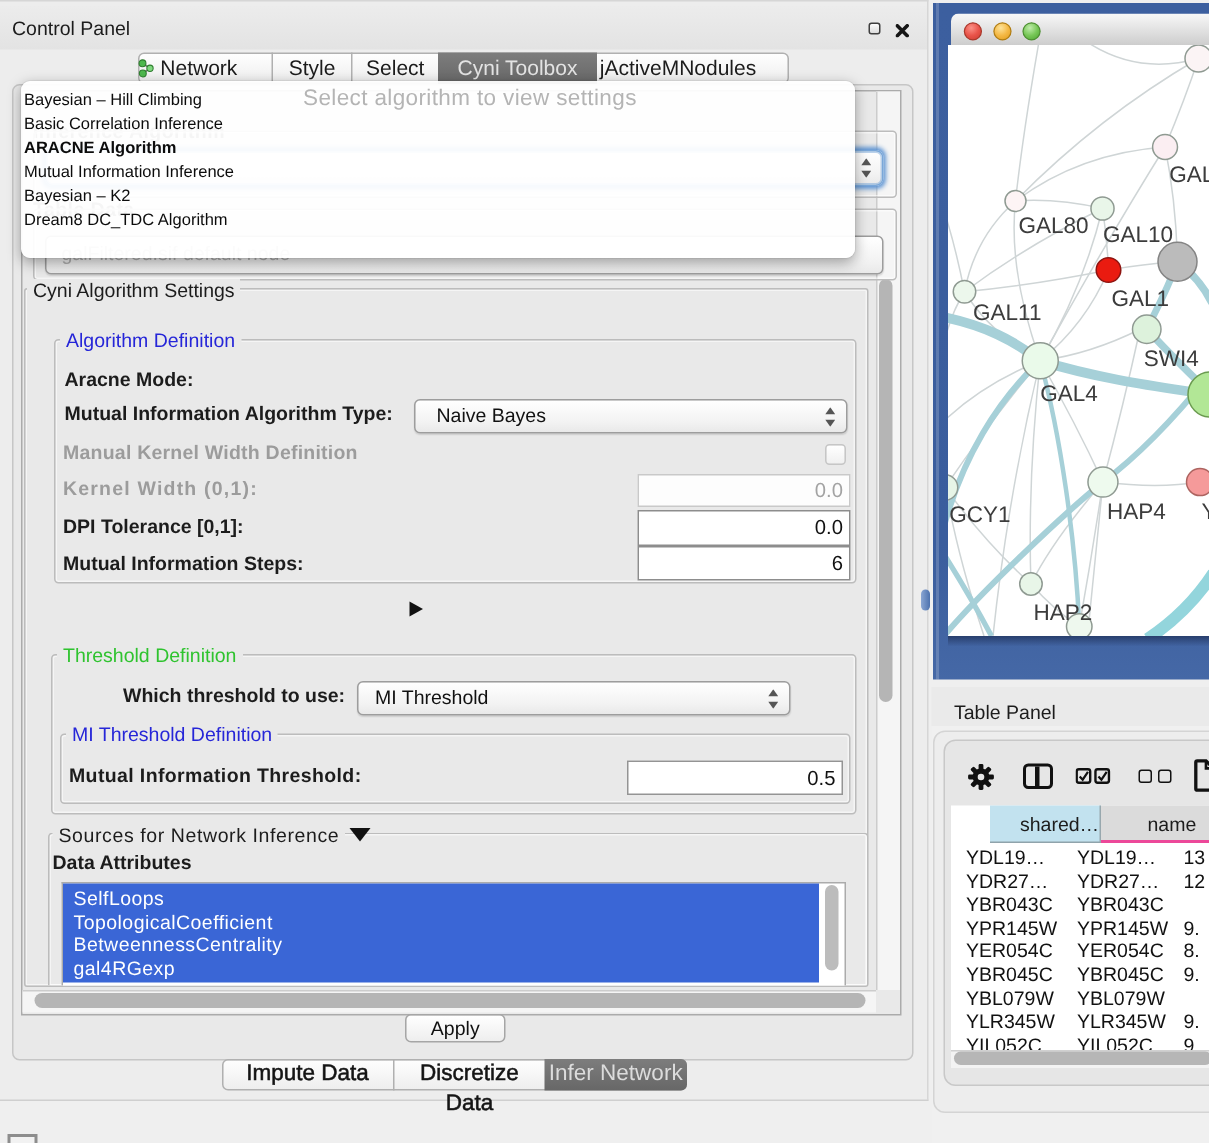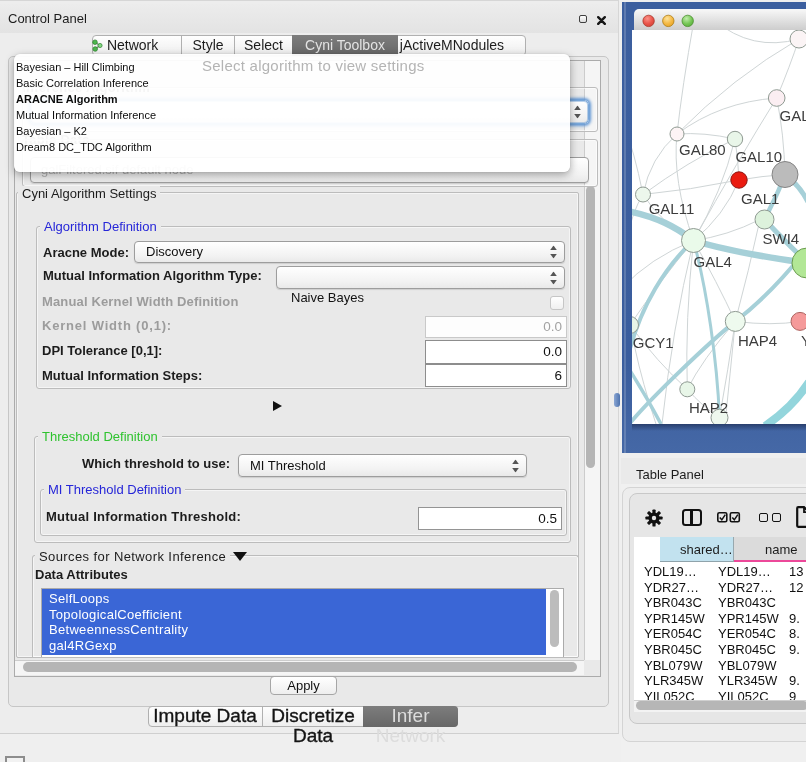--- a/index.html
+++ b/index.html
@@ -68,30 +68,23 @@
   <span class="ct" style="color:#b2b2b2;left:10px;">galFiltered.sif default node</span>
 </div>
 
 <div class="group" style="left:16px;top:192px;width:561px;height:464px;border-radius:2px;"></div>
 <div class="gtitle" style="left:18px;top:186px;color:#1c1c1c;">Cyni Algorithm Settings</div>
 
 <div class="group" style="left:36px;top:226px;width:533px;height:161px;"></div>
 <div class="gtitle" style="left:40px;top:219px;color:#2626d8;">Algorithm Definition</div>
 
 <div class="lbl b" style="left:43px;top:245px;">Aracne Mode:</div>
-<div class="combo" style="left:134px;top:241px;width:429px;height:20px;">
-  <span class="ct" style="left:11px;">Discovery</span>
-  <svg class="arr" viewBox="0 0 7 13">
-        <path d="M3.5 0 L6.8 4.6 L0.2 4.6 Z" fill="#555"></path>
-        <path d="M3.5 13 L6.8 8.4 L0.2 8.4 Z" fill="#555"></path>
-      </svg>
-</div>
 <div class="lbl b" style="left:43px;top:268px;">Mutual Information Algorithm Type:</div>
 <div class="combo" style="left:276px;top:266px;width:287px;height:21px;">
-  <span class="ct" style="left:14px;margin-top:20px;">Naive Bayes</span>
+  <span class="ct" style="left:14px;">Naive Bayes</span>
   <svg class="arr" viewBox="0 0 7 13">
         <path d="M3.5 0 L6.8 4.6 L0.2 4.6 Z" fill="#555"></path>
         <path d="M3.5 13 L6.8 8.4 L0.2 8.4 Z" fill="#555"></path>
       </svg>
 </div>
 <div class="glbl" style="left:42px;top:294px;letter-spacing:0.15px;">Manual Kernel Width Definition</div>
 <div class="abs" style="left:550px;top:296px;width:12px;height:12px;border:1px solid #c6c6c6;border-radius:3px;background:linear-gradient(#ffffff,#f0f0f0);"></div>
 <div class="glbl" style="left:42px;top:318px;letter-spacing:0.8px;">Kernel Width (0,1):</div>
 <div class="field" style="left:425px;top:316px;width:140px;height:20px;border:1px solid #c9c9c9;background:#fdfdfd;">
       <span class="fin" style="color:#a3a3a3;">0.0</span>
@@ -130,21 +123,21 @@
 <div class="lbl b" style="left:35px;top:567px;">Data Attributes</div>
 
 <div class="abs" style="left:41px;top:588px;width:521px;height:68px;background:#fff;border:1px solid #ababab;border-bottom:none;"></div>
 <div class="abs" style="left:42px;top:589px;width:504px;height:66px;background:#3a66d6;"></div>
 <div class="abs" style="left:49px;top:591px;font-size:13px;letter-spacing:0.3px;color:#fff;line-height:15.6px;white-space:nowrap;">SelfLoops<br>TopologicalCoefficient<br>BetweennessCentrality<br>gal4RGexp</div>
 <div class="abs" style="left:550px;top:590px;width:9px;height:57px;background:#bcbcbc;border-radius:4.5px;"></div>
 
 <div class="abs" style="left:270px;top:676px;width:65px;height:17px;background:linear-gradient(#ffffff,#eeeeee);border:1px solid #a6a6a6;border-radius:4px;text-align:center;font-size:13px;color:#111;line-height:17px;">Apply</div>
 
 <div class="abs" style="left:148px;top:706px;width:310px;height:21px;background:linear-gradient(#fefefe,#eeeeee);border:1px solid #b0b0b0;border-radius:4px;box-sizing:border-box;"></div>
-<div class="abs" style="left:148px;top:706px;width:343px;height:21px;font-size:19px;color:#141414;padding-left:12px;">
+<div class="abs" style="left:148px;top:706px;width:343px;height:21px;font-size:15px;color:#141414;padding-left:12px;">
   <div class="abs" style="left:0;top:0;width:114px;height:21px;line-height:20px;text-align:center;-webkit-text-stroke:0.35px #141414;">Impute Data</div>
   <div class="abs" style="left:114px;top:0;width:101px;height:21px;line-height:20px;text-align:center;border-left:1px solid #b0b0b0;box-sizing:border-box;-webkit-text-stroke:0.35px #141414;">Discretize Data</div>
   <div class="abs" style="left:215px;top:0;width:95px;height:21px;line-height:20px;text-align:center;background:linear-gradient(#7d7d7d,#676767);color:#dcdcdc;border-radius:0 4px 4px 0;">Infer Network</div>
 </div>
 
 <div class="abs" style="left:14px;top:54px;width:556px;height:118px;background:rgba(255,255,255,0.94);border-radius:6px;box-shadow:0 3px 9px rgba(0,0,0,0.35),0 0 1px rgba(0,0,0,0.25);">
   <div class="abs" style="left:188px;top:3px;font-size:15px;letter-spacing:0.25px;color:#b4b4b4;white-space:nowrap;">Select algorithm to view settings</div>
   <div class="abs" style="left:2px;top:5px;font-size:11px;color:#0c0c0c;line-height:16px;white-space:nowrap;">
     Bayesian – Hill Climbing<br>
     Basic Correlation Inference<br>

